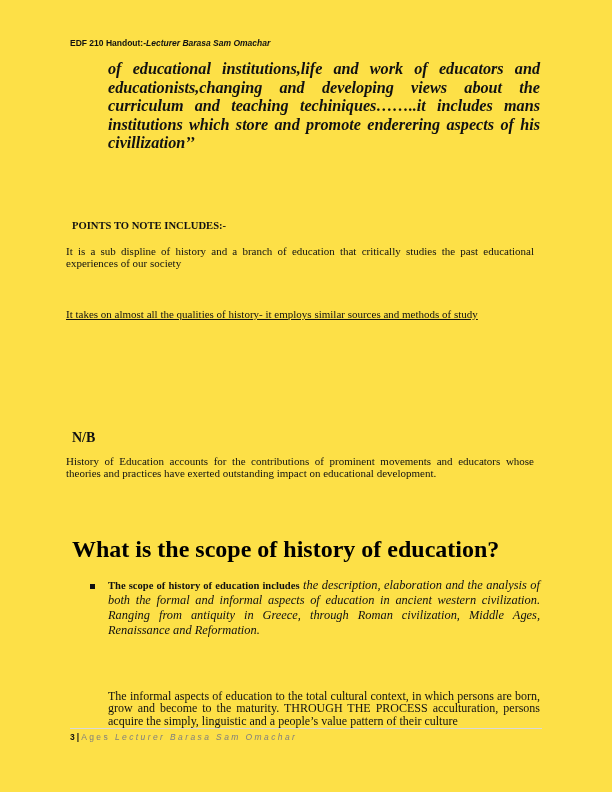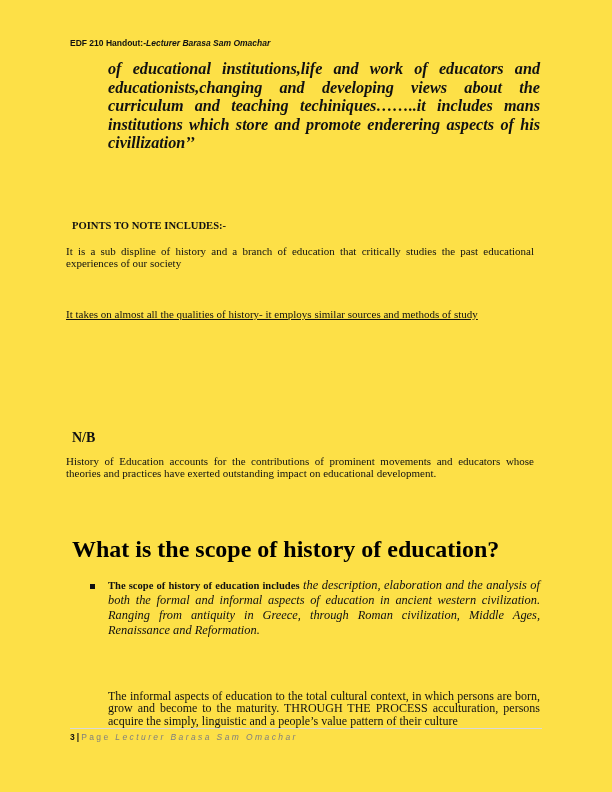--- a/index.html
+++ b/index.html
@@ -52,16 +52,16 @@
 
   <div class="bullet-block">
     <div class="bullet-marker"></div>
     <div class="bullet-text"><span class="lead">The scope of history of education includes</span><span class="rest"> the description, elaboration and the analysis of both the formal and informal aspects of education in ancient western civilization. Ranging from antiquity in Greece, through Roman civilization, Middle Ages, Renaissance and Reformation.</span></div>
   </div>
 
   <div class="informal">The informal aspects of education to the total cultural context, in which persons are born, grow and become to the maturity. THROUGH THE PROCESS acculturation, persons acquire the simply, linguistic and a people’s value pattern of their culture</div>
 
   <div class="footer-rule"></div>
   <div class="footer">
-    <span class="pnum">3</span><span class="sep">|</span><span class="pg">Page</span> <span class="auth">Lecturer Barasa Sam Omachar</span>
+    <span class="pnum">3</span><span class="sep">|</span><span class="pg">Ages</span> <span class="auth">Lecturer Barasa Sam Omachar</span>
   </div>
 
 </div>
 
 </body></html>

